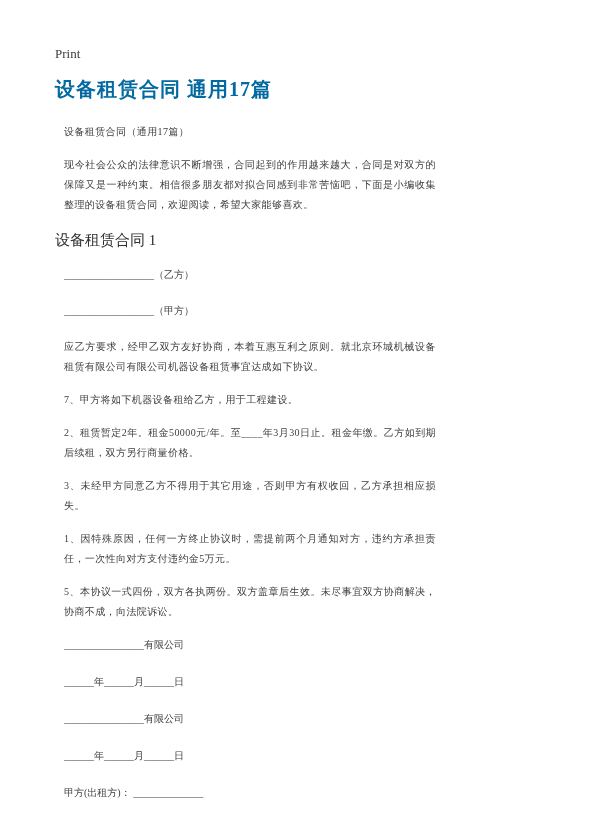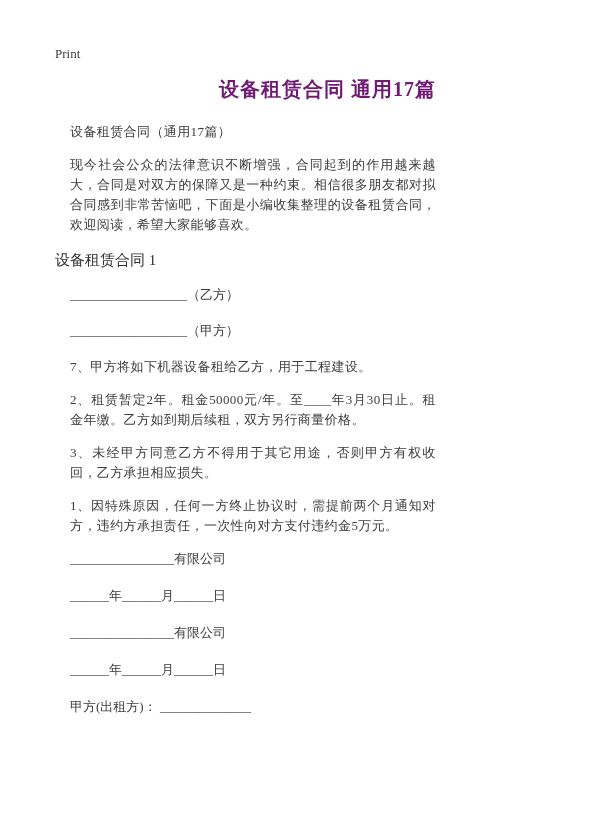--- a/index.html
+++ b/index.html
@@ -20,29 +20,29 @@
   }
   .print-label {
     font-size: 13px;
     color: #3d3d3d;
     margin: 0 0 14px 0;
     cursor: pointer;
   }
   .doc-title {
     font-size: 20px;
     font-weight: bold;
-    color: #701a75;
-    text-align: right;
+    color: #0369a1;
+    text-align: left;
     margin: 8px 0 19px 0;
     letter-spacing: 1px;
   }
   p {
-    font-size: 13px;
+    font-size: 10px;
     line-height: 20px;
-    margin: 0 0 13px 15px;
+    margin: 0 0 13px 9px;
     letter-spacing: 0.4px;
   }
   h2.sec-heading {
     font-size: 15px;
     font-weight: normal;
     color: #2f2f2f;
     margin: 16px 0 15px 0;
   }
   .blank-line {
     margin-bottom: 16px;
@@ -68,29 +68,31 @@
   <p>设备租赁合同（通用17篇）</p>
 
   <p class="intro">现今社会公众的法律意识不断增强，合同起到的作用越来越大，合同是对双方的保障又是一种约束。相信很多朋友都对拟合同感到非常苦恼吧，下面是小编收集整理的设备租赁合同，欢迎阅读，希望大家能够喜欢。</p>
 
   <h2 class="sec-heading">设备租赁合同 1</h2>
 
   <p class="blank-line">__________________（乙方）</p>
 
   <p class="blank-line">__________________（甲方）</p>
 
+  <p class="preamble">应乙方要求，经甲乙双方友好协商，本着互惠互利之原则。就北京环城机械设备租赁有限公司有限公司机器设备租赁事宜达成如下协议。</p>
 
   <p class="clause">7、甲方将如下机器设备租给乙方，用于工程建设。</p>
 
   <p class="clause">2、租赁暂定2年。租金50000元/年。至____年3月30日止。租金年缴。乙方如到期后续租，双方另行商量价格。</p>
 
   <p class="clause">3、未经甲方同意乙方不得用于其它用途，否则甲方有权收回，乙方承担相应损失。</p>
 
   <p class="clause">1、因特殊原因，任何一方终止协议时，需提前两个月通知对方，违约方承担责任，一次性向对方支付违约金5万元。</p>
 
+  <p class="clause">5、本协议一式四份，双方各执两份。双方盖章后生效。未尽事宜双方协商解决，协商不成，向法院诉讼。</p>
 
   <p class="sig-line">________________有限公司</p>
 
   <p class="sig-line">______年______月______日</p>
 
   <p class="sig-line">________________有限公司</p>
 
   <p class="sig-line">______年______月______日</p>
 
 

